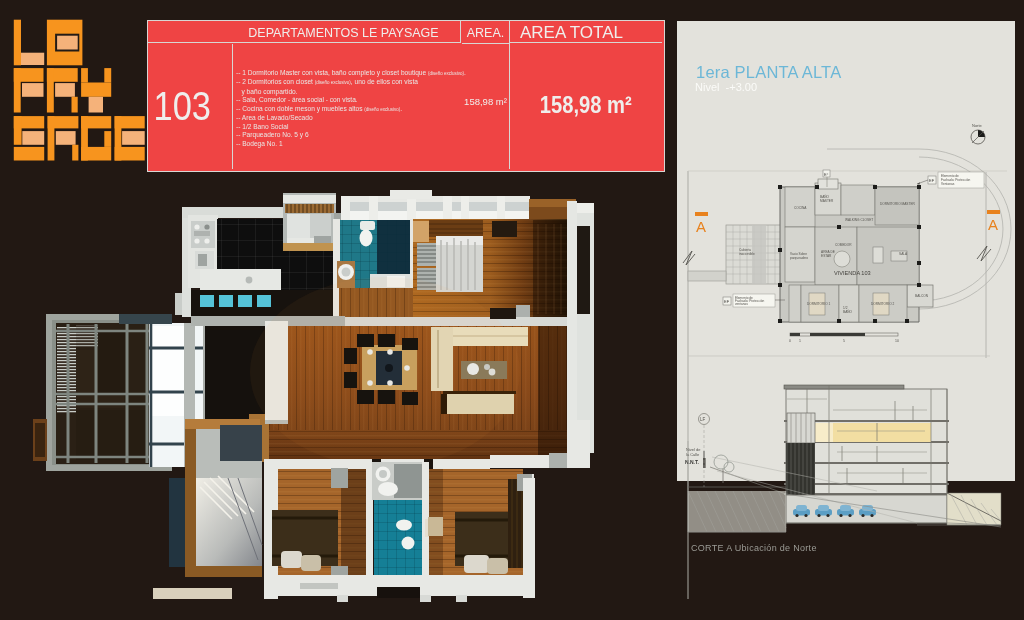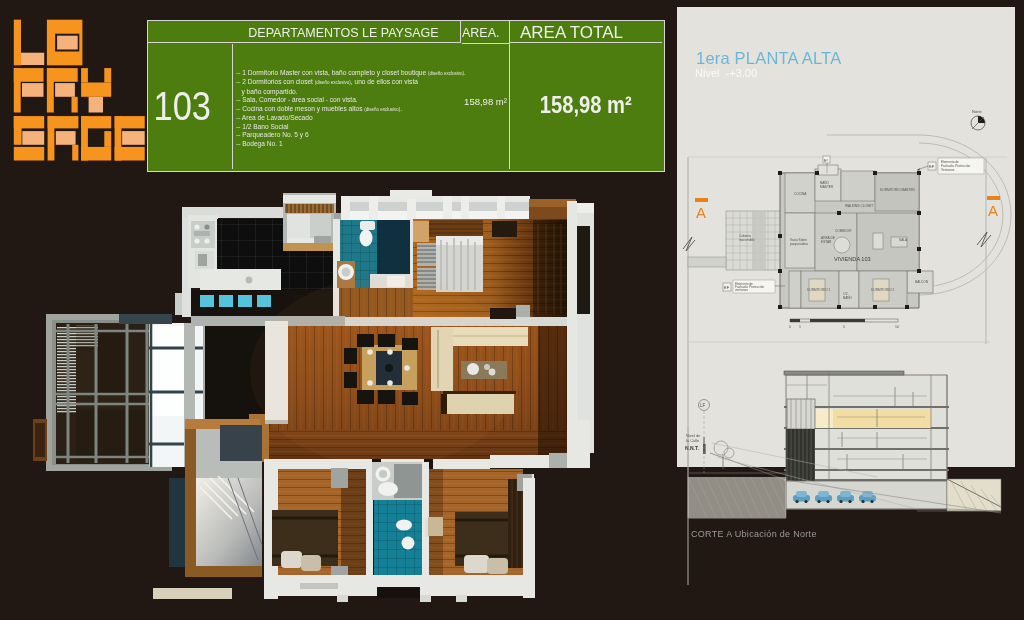--- a/index.html
+++ b/index.html
@@ -49,24 +49,24 @@
     <rect x="81.1" y="146.9" width="30.1" height="13.6"></rect>
     <rect x="104.3" y="131.1" width="6.9" height="15.8"></rect>
 
     <rect x="114.6" y="116.1" width="30.1" height="12.3"></rect>
     <rect x="114.6" y="116.1" width="6.8" height="44.4"></rect>
     <rect x="122.1" y="131.1" width="22.6" height="13.7" fill="#F5B27A"></rect>
     <rect x="114.6" y="146.9" width="30.1" height="13.6"></rect>
   </g>
 </svg>
 
-<div class="abs" style="left:147px;top:20px;width:516px;height:150px;border:1px solid #D8D6D3;background:#4d7c0f;color:#EFEEEC">
+<div class="abs" style="left:147px;top:20px;width:516px;height:150px;border:1px solid #D8D6D3;background:#ef4444;color:#EFEEEC">
 
   <div class="abs" style="left:0;top:0;width:313px;height:22px;border-right:1px solid #D8D6D3;border-bottom:1px solid #D8D6D3;text-align:center;font-size:12.5px;line-height:24px;padding-left:79px;box-sizing:border-box">DEPARTAMENTOS LE PAYSAGE</div>
-  <div class="abs" style="left:314px;top:0;width:47px;height:22px;border-right:1px solid #D8D6D3;border-bottom:1px solid #D8D6D3;text-align:left;font-size:12.5px;line-height:24px">AREA.</div>
+  <div class="abs" style="left:314px;top:0;width:47px;height:22px;border-right:1px solid #D8D6D3;border-bottom:1px solid #D8D6D3;text-align:center;font-size:12.5px;line-height:24px">AREA.</div>
   <div class="abs" style="left:362px;top:0;width:152px;height:22px;border-bottom:1px solid #D8D6D3;text-align:left;font-size:17px;line-height:24px;padding-left:10px;box-sizing:border-box">AREA TOTAL</div>
 
   <div class="abs" style="left:0;top:23px;width:84px;height:125px;border-right:1px solid #D8D6D3;text-align:left;font-size:41px;line-height:125px"><span style="display:inline-block;transform:scaleX(0.84)">103</span></div>
 
   <div class="abs" style="left:88px;top:48px;width:226px;font-size:6.6px;line-height:8.45px;color:#E9E7E5;white-space:nowrap">
     -- 1 Dormitorio Master con vista, baño completo y closet boutique <span style="font-size:4.5px">(diseño exclusivo)</span>.<br>
     -- 2 Dormitorios con closet <span style="font-size:4.5px">(diseño exclusivo)</span>, uno de ellos con vista<br>
     &nbsp;&nbsp;&nbsp;y baño compartido.<br>
     -- Sala, Comedor - área social - con vista.<br>
     -- Cocina con doble meson y muebles altos <span style="font-size:4.5px">(diseño exclusivo)</span>.<br>
@@ -74,21 +74,21 @@
     -- 1/2 Bano Social<br>
     -- Parqueadero No. 5 y 6<br>
     -- Bodega No. 1
   </div>
 
   <div class="abs" style="left:314px;top:23px;width:47px;height:125px;border-right:1px solid #D8D6D3;text-align:center;font-size:9.5px;line-height:116px;white-space:nowrap">158,98 m²</div>
 
   <div class="abs" style="left:362px;top:23px;width:152px;height:125px;text-align:center;font-weight:bold;font-size:24px;line-height:122px;white-space:nowrap"><span style="display:inline-block;transform:scaleX(0.84)">158,98 m²</span></div>
 </div>
 
-<div class="abs" style="left:677px;top:7px;width:338px;height:460px;background:#E3E2DC">
+<div class="abs" style="left:677px;top:21px;width:338px;height:460px;background:#E3E2DC">
 
   <div class="abs" style="left:19px;top:42px;font-size:16.5px;letter-spacing:0.2px;color:#6CB7D7">1era PLANTA ALTA</div>
 
   <div class="abs" style="left:18px;top:60px;font-size:11px;color:#FBFBF8">Nivel&nbsp; -+3.00</div>
 
   <div class="abs" style="left:14px;top:522px;font-size:9px;color:#9B9B95;letter-spacing:0.3px">CORTE A Ubicación de Norte</div>
   <svg class="abs" style="left:0;top:0" width="338" height="578" viewBox="0 0 338 578">
 
     <path d="M11 150V585" stroke="#ABABA5" stroke-width="1" fill="none"></path>
     <path d="M309 151V337" stroke="#ABABA5" stroke-width="0.8" fill="none"></path>

